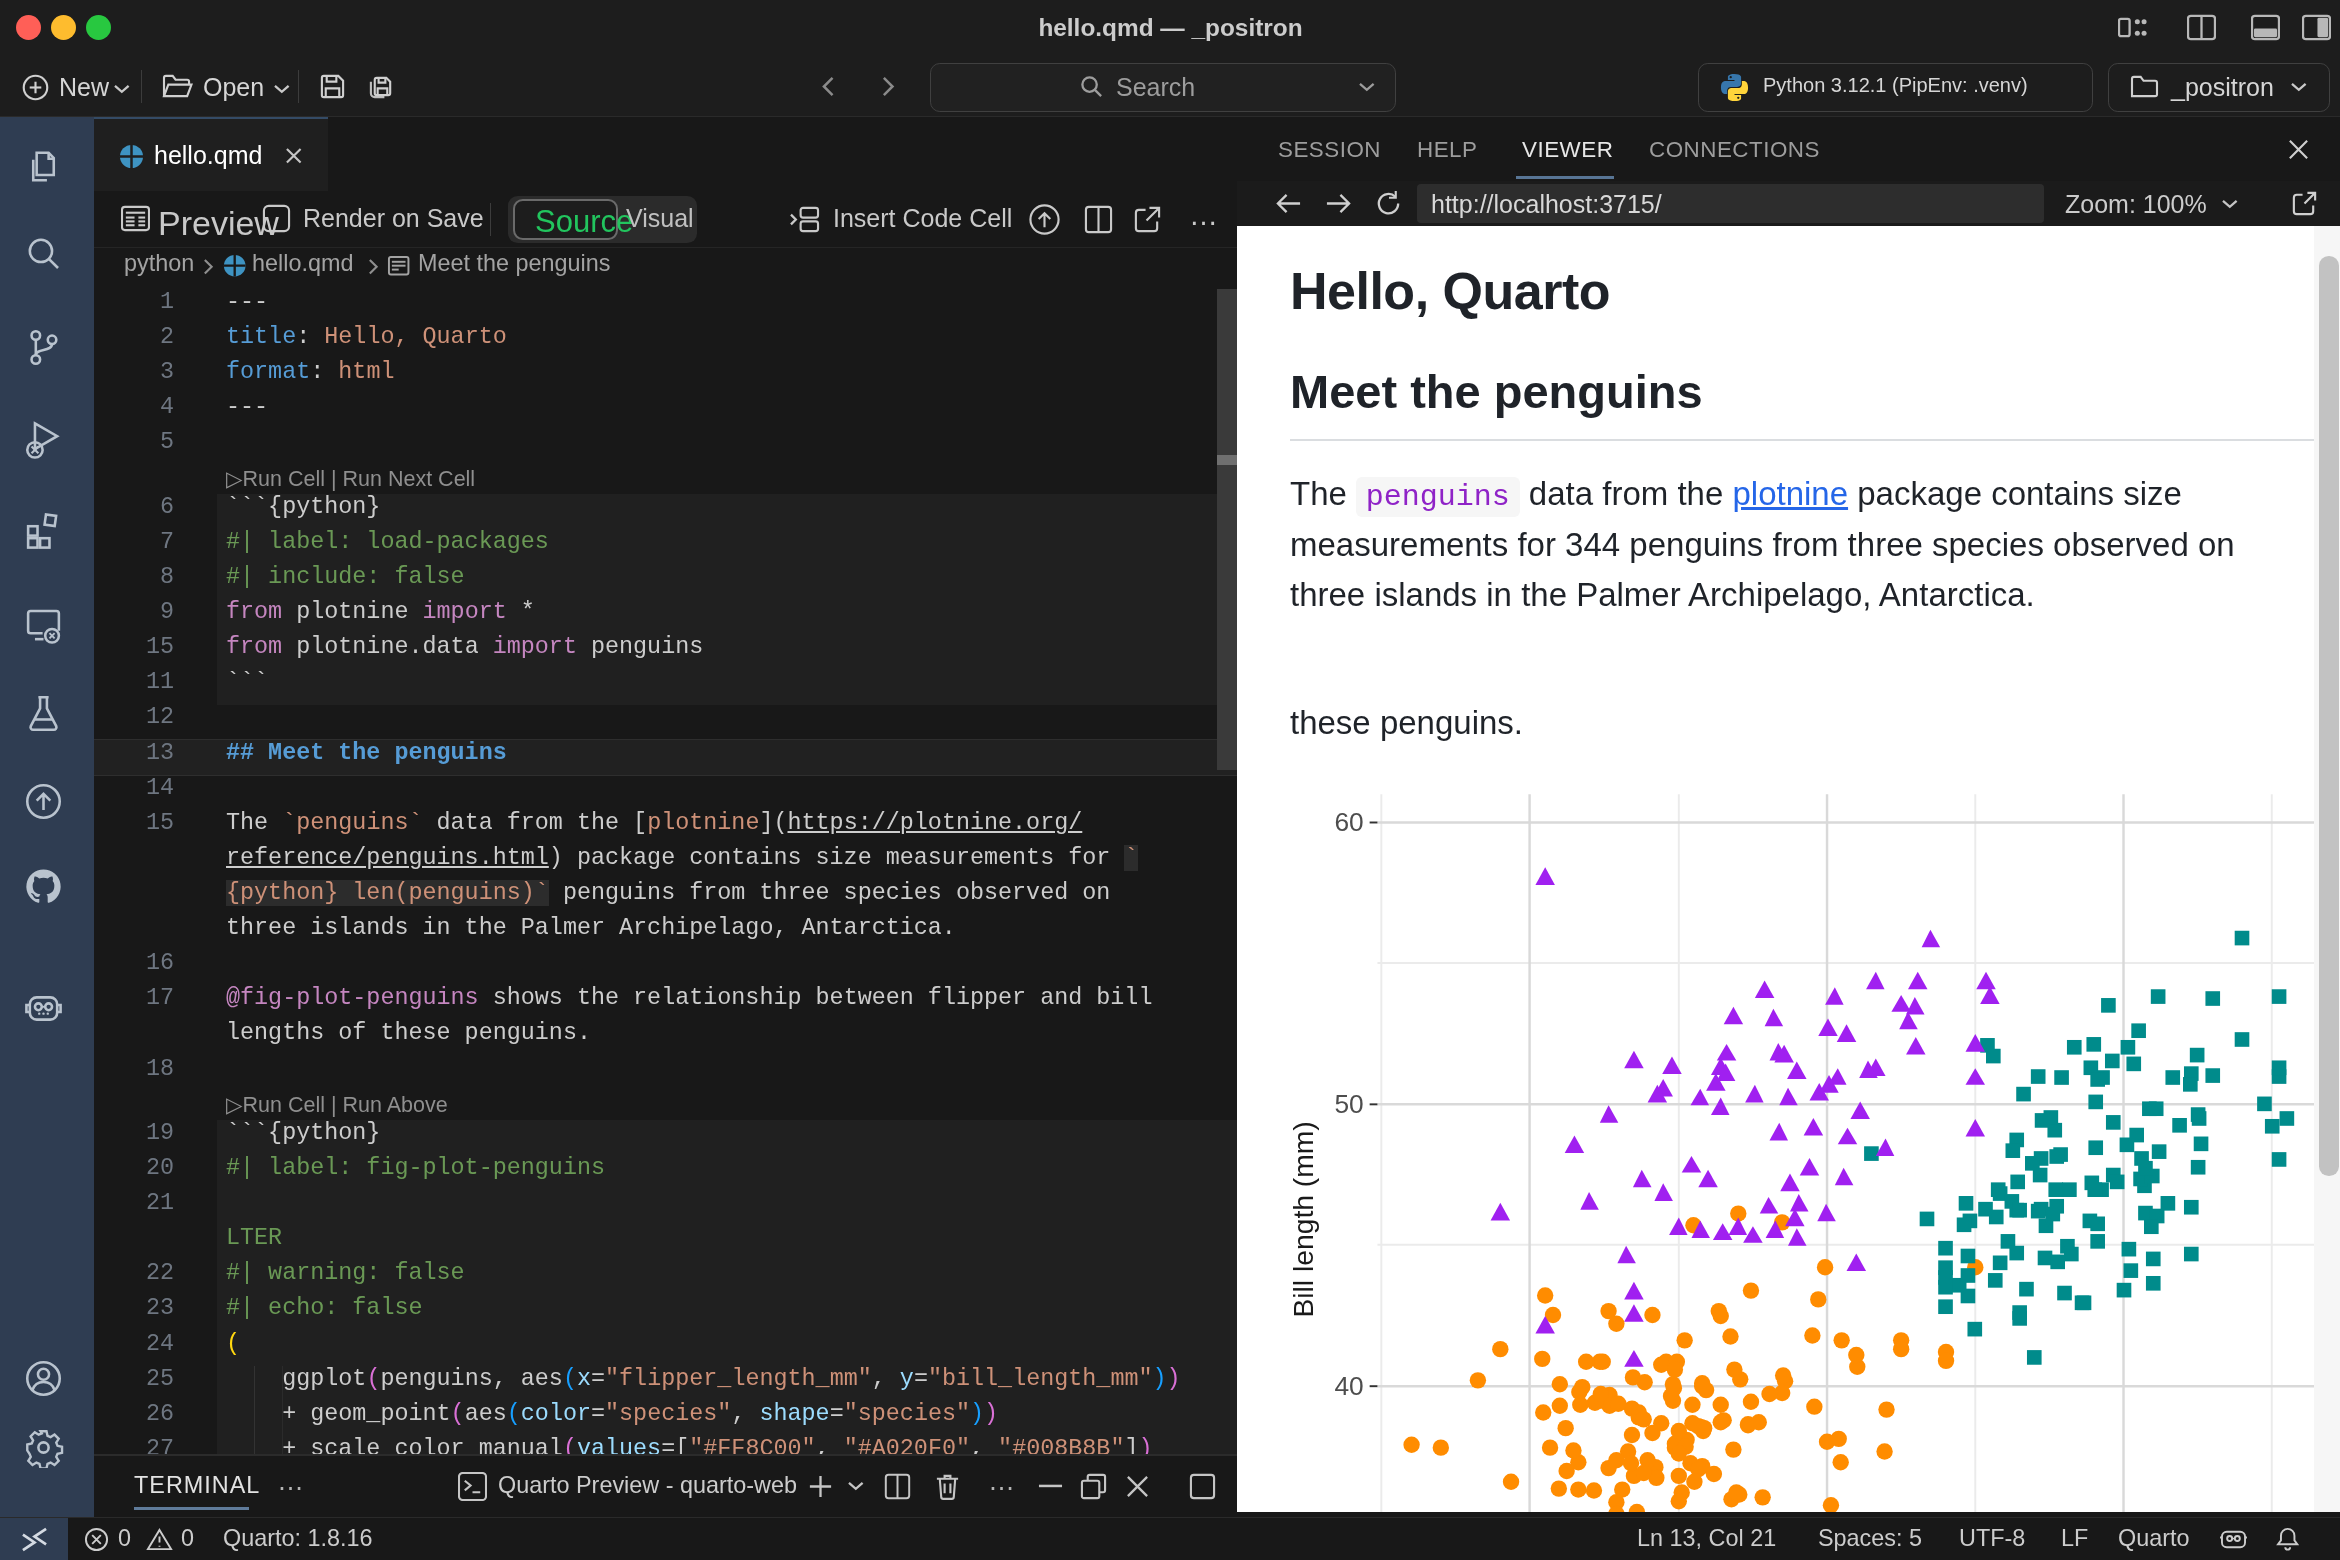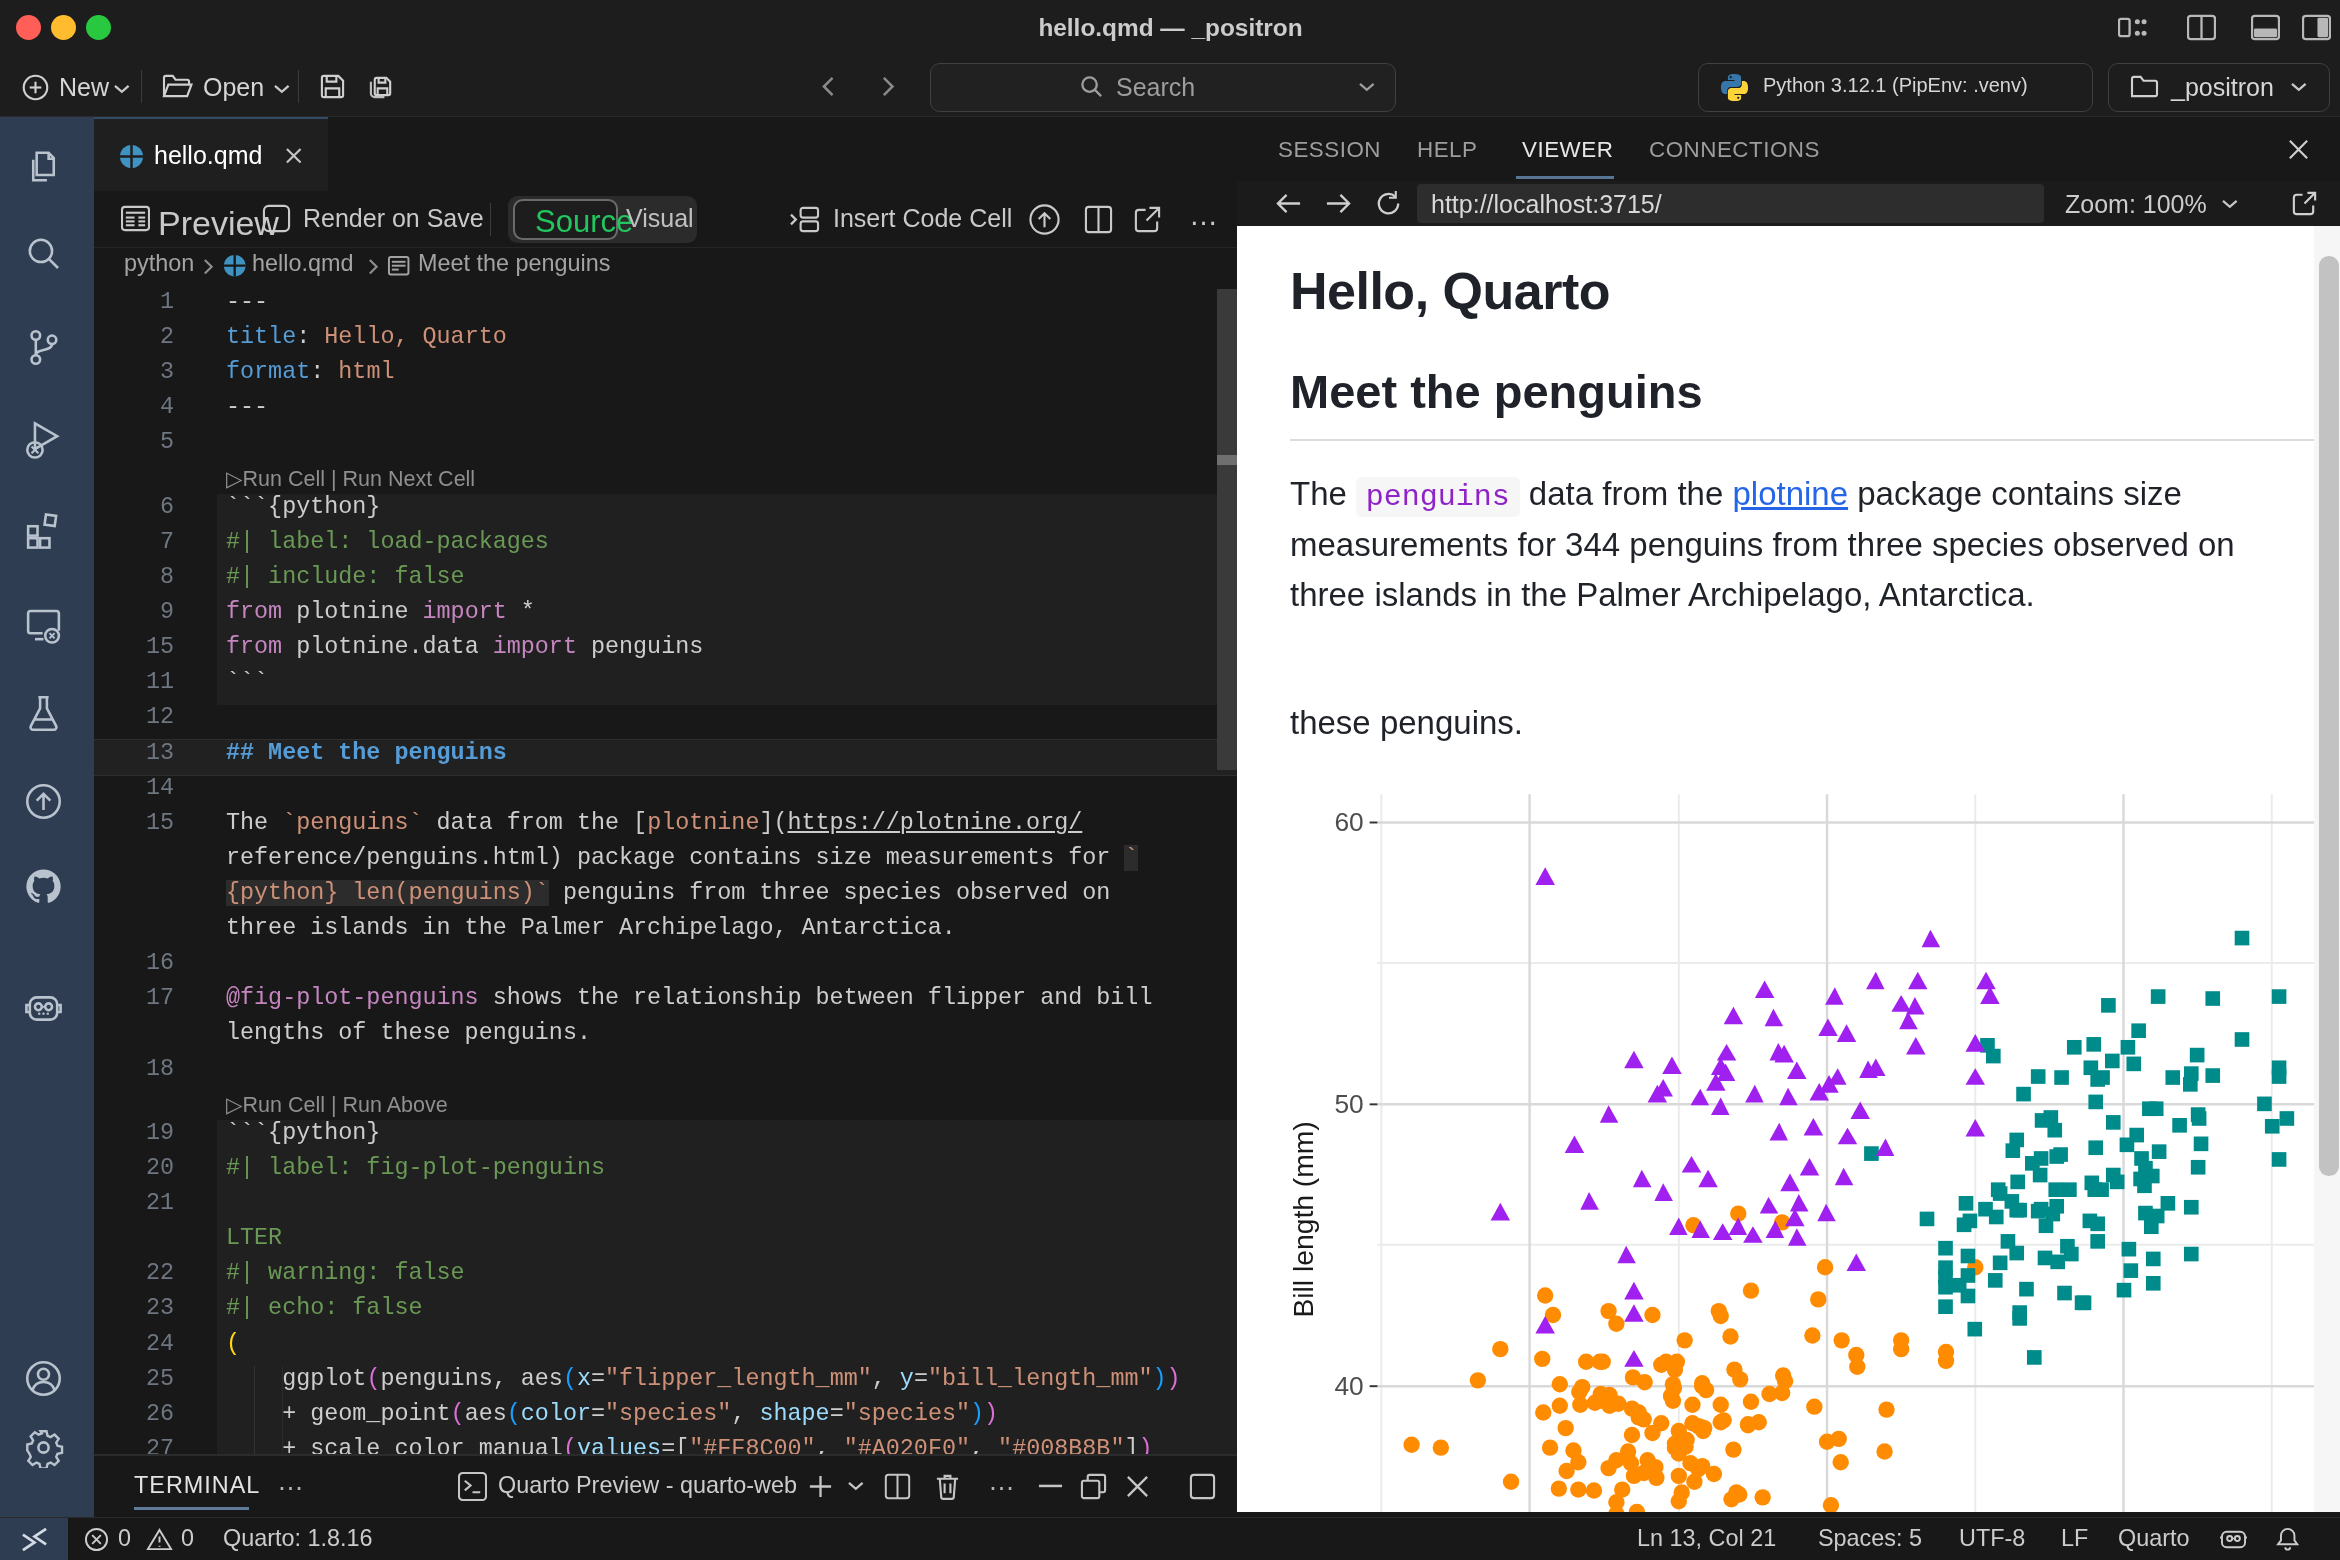--- a/index.html
+++ b/index.html
@@ -299,21 +299,21 @@
       <div class="ln" style="top:345px">15</div>
       <div class="cr" style="top:345px"><span style="color:#c586c0">from </span><span style="color:#cdcdcd">plotnine.data </span><span style="color:#c586c0">import </span><span style="color:#cdcdcd">penguins</span></div>
       <div class="ln" style="top:380px">11</div>
       <div class="cr" style="top:380px"><span style="color:#cdcdcd">```</span></div>
       <div class="ln" style="top:415px">12</div>
       <div class="ln" style="top:451px">13</div>
       <div class="cr" style="top:451px"><b style="color:#569cd6">## Meet the penguins</b></div>
       <div class="ln" style="top:486px">14</div>
       <div class="ln" style="top:521px">15</div>
       <div class="cr" style="top:521px"><span style="color:#cdcdcd">The </span><span style="color:#ce9178">`penguins`</span><span style="color:#cdcdcd"> data from the [</span><span style="color:#ce9178">plotnine</span><span style="color:#cdcdcd">](</span><span style="color:#cdcdcd;text-decoration:underline">https://plotnine.org/</span></div>
-      <div class="cr" style="top:556px"><span style="color:#cdcdcd;">reference/penguins.html</span><span style="color:#cdcdcd">) package contains size measurements for </span><span class="ic"><span style="color:#ce9178">`</span></span></div>
+      <div class="cr" style="top:556px"><span style="color:#cdcdcd;text-decoration:underline">reference/penguins.html</span><span style="color:#cdcdcd">) package contains size measurements for </span><span class="ic"><span style="color:#ce9178">`</span></span></div>
       <div class="cr" style="top:591px"><span class="ic"><span style="color:#ce9178">{python} len(penguins)`</span></span><span style="color:#cdcdcd"> penguins from three species observed on</span></div>
       <div class="cr" style="top:626px"><span style="color:#cdcdcd">three islands in the Palmer Archipelago, Antarctica.</span></div>
       <div class="ln" style="top:661px">16</div>
       <div class="ln" style="top:696px">17</div>
       <div class="cr" style="top:696px"><span style="color:#c586c0">@fig-plot-penguins</span><span style="color:#cdcdcd"> shows the relationship between flipper and bill</span></div>
       <div class="cr" style="top:731px"><span style="color:#cdcdcd">lengths of these penguins.</span></div>
       <div class="ln" style="top:767px">18</div>
       <div class="lr" style="top:802px"><span class="lens">▷Run Cell | Run Above</span></div>
       <div class="ln" style="top:831px">19</div>
       <div class="cr" style="top:831px"><span style="color:#cdcdcd">```{python}</span></div>

